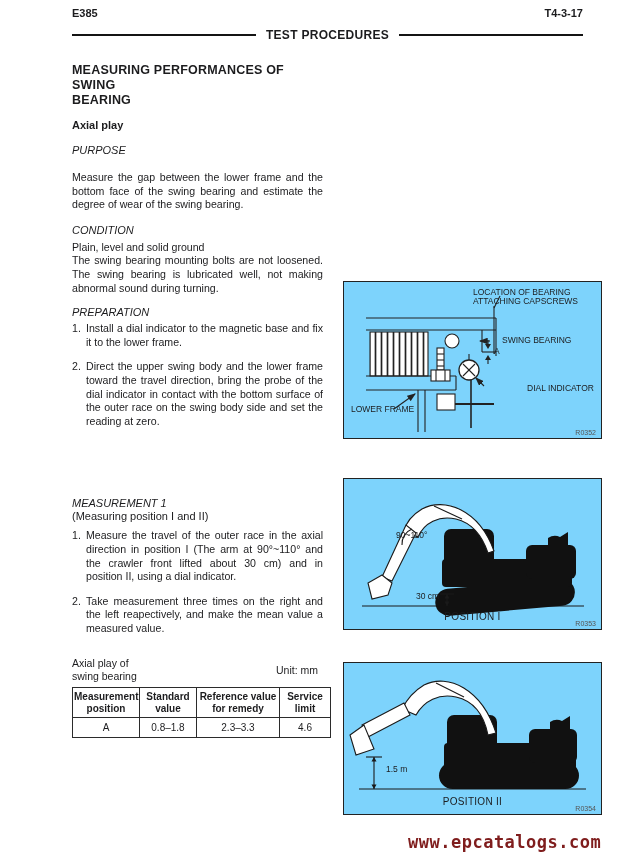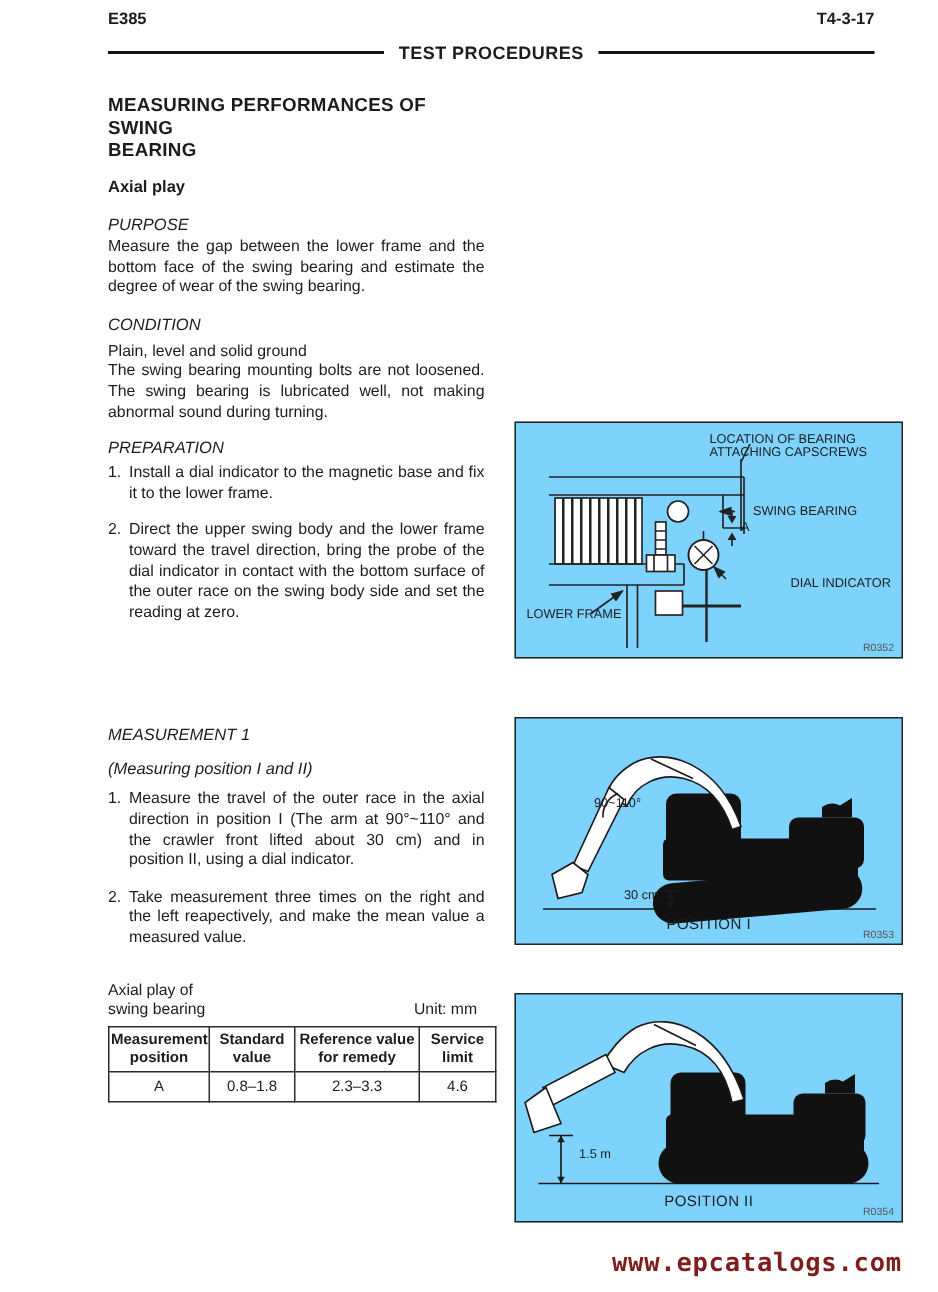--- a/index.html
+++ b/index.html
@@ -14,30 +14,30 @@
   .hdr-rule{position:absolute;left:72px;top:27px;width:511px;height:16px;
     display:flex;align-items:center;gap:10px;}
   .hdr-rule .line{flex:1;height:0;border-top:2px solid #141414;}
   .hdr-rule .sect{font-size:12px;font-weight:700;letter-spacing:.3px;white-space:nowrap;}
   
   .leftcol{position:absolute;left:72px;top:63px;width:251px;}
   .title{font-size:12.5px;font-weight:700;line-height:15px;letter-spacing:.2px;}
   .subtitle{margin-top:11px;font-size:11px;font-weight:700;}
   .sec-head{font-size:11px;font-style:italic;}
   .mt13{margin-top:13px}.mt12{margin-top:12px}.mt11{margin-top:11px}.mt69{margin-top:69px}
-  .para{margin-top:2px;font-size:10.6px;line-height:13.6px;text-align:justify;}
+  .para{margin-top:15px;font-size:10.6px;line-height:13.6px;text-align:justify;}
   .line-solo{margin-top:5px;font-size:10.6px;line-height:13.6px;}
   .li{display:flex;margin-top:11px;font-size:10.6px;line-height:13.6px;}
   .li.first{margin-top:4px;}
   .li .n{width:14px;flex:none;}
   .li .t{flex:1;text-align:justify;}
-  .subhead{font-size:11px;font-style:italic;line-height:14px;margin-top:10px;}
+  .subhead{font-size:11px;line-height:14px;}
   
   .tbl-block{margin-top:22px;width:246px;}
-  .tbl-caprow{display:flex;justify-content:space-between;align-items:flex-end;
+  .tbl-caprow{display:flex;justify-content:space-between;align-items:center;
     font-size:10.5px;line-height:13px;margin-bottom:4px;}
   table.spec{border-collapse:collapse;width:246px;table-layout:fixed;}
   table.spec th,table.spec td{border:1px solid #2b2b2b;font-size:10px;text-align:center;}
   table.spec th{font-weight:700;line-height:11.5px;padding:3px 1px;}
   table.spec td{height:17px;}
   .cw1{width:64px}.cw2{width:54px}.cw3{width:80px}.cw4{width:48px}
   
   .fig{position:absolute;left:343px;width:259px;border:1.5px solid #222;background:#7dd3fc;box-sizing:border-box;}
   #fig1{top:281px;height:158px;}
   #fig2{top:478px;height:152px;}

